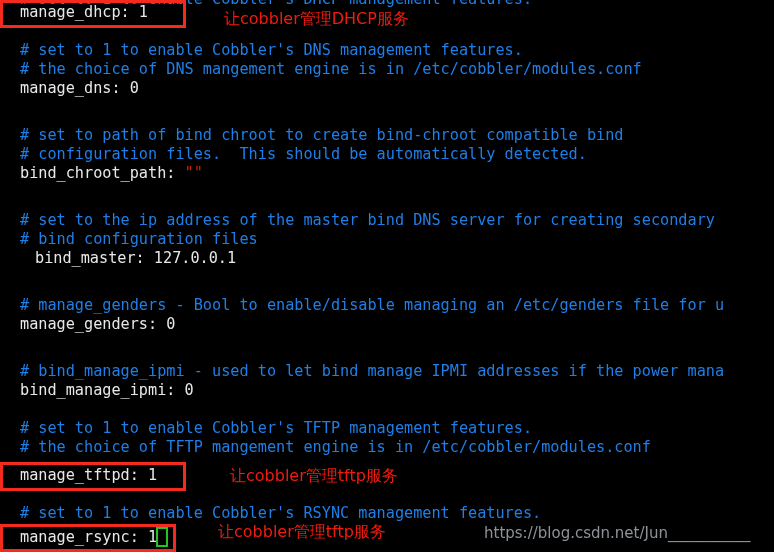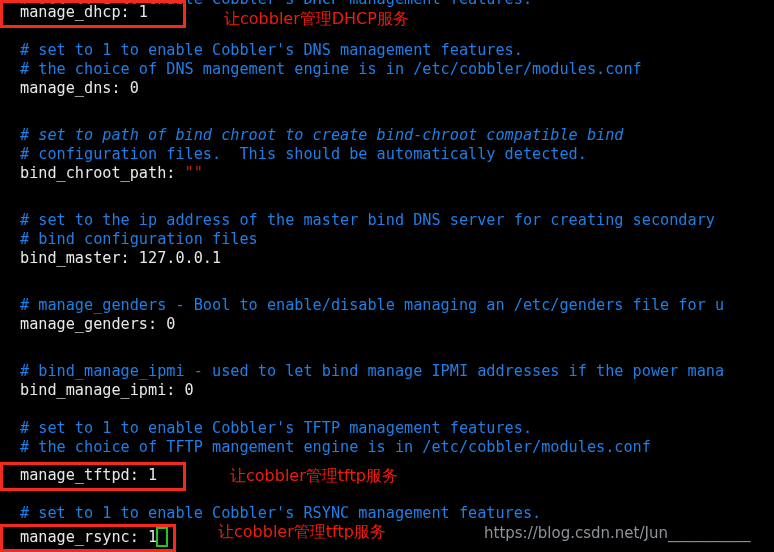--- a/index.html
+++ b/index.html
@@ -84,28 +84,28 @@
 
 <div id="terminal">
     <div class="tline" style="top: -10px;"><span class="seg c-comment"># set to 1 to enable Cobbler's DHCP management features.</span></div>
     <div class="tline" style="top: 3px;"><span class="seg c-plain">manage_dhcp: 1</span></div>
     <div class="tline" style="top: 22px;"><span class="seg c-plain"></span></div>
     <div class="tline" style="top: 41px;"><span class="seg c-comment"># set to 1 to enable Cobbler's DNS management features.</span></div>
     <div class="tline" style="top: 60px; text-decoration: underline;"><span class="seg c-comment"># the choice of DNS mangement engine is in /etc/cobbler/modules.conf</span></div>
     <div class="tline" style="top: 79px;"><span class="seg c-plain">manage_dns: 0</span></div>
     <div class="tline" style="top: 98px;"><span class="seg c-plain"></span></div>
     <div class="tline" style="top: 117px;"><span class="seg c-plain"></span></div>
-    <div class="tline" style="top: 126px; font-style: italic;"><span class="seg c-comment"># set to path of bind chroot to create bind-chroot compatible bind</span></div>
+    <div class="tline" style="top: 126px;"><span class="seg c-comment"># set to path of bind chroot to create bind-chroot compatible bind</span></div>
     <div class="tline" style="top: 145px;"><span class="seg c-comment"># configuration files.  This should be automatically detected.</span></div>
     <div class="tline" style="top: 164px;"><span class="seg c-plain">bind_chroot_path: </span><span class="seg c-string">""</span></div>
     <div class="tline" style="top: 183px;"><span class="seg c-plain"></span></div>
     <div class="tline" style="top: 202px;"><span class="seg c-plain"></span></div>
     <div class="tline" style="top: 230px;"><span class="seg c-comment"># bind configuration files</span></div>
     <div class="tline" style="top: 211px;"><span class="seg c-comment"># set to the ip address of the master bind DNS server for creating secondary</span></div>
-    <div class="tline" style="top: 249px;"><span class="seg c-plain">bind_master: 127.0.0.1</span></div>
+    <div class="tline" style="top: 249px; margin-left: 15px;"><span class="seg c-plain">bind_master: 127.0.0.1</span></div>
     <div class="tline" style="top: 268px;"><span class="seg c-plain"></span></div>
     <div class="tline" style="top: 287px;"><span class="seg c-plain"></span></div>
     <div class="tline" style="top: 296px;"><span class="seg c-comment"># manage_genders - Bool to enable/disable managing an /etc/genders file for u</span></div>
     <div class="tline" style="top: 315px;"><span class="seg c-plain">manage_genders: 0</span></div>
     <div class="tline" style="top: 334px;"><span class="seg c-plain"></span></div>
     <div class="tline" style="top: 353px;"><span class="seg c-plain"></span></div>
     <div class="tline" style="top: 362px;"><span class="seg c-comment"># bind_manage_ipmi - used to let bind manage IPMI addresses if the power mana</span></div>
     <div class="tline" style="top: 381px;"><span class="seg c-plain">bind_manage_ipmi: 0</span></div>
     <div class="tline" style="top: 400px;"><span class="seg c-plain"></span></div>
     <div class="tline" style="top: 419px;"><span class="seg c-comment"># set to 1 to enable Cobbler's TFTP management features.</span></div>

